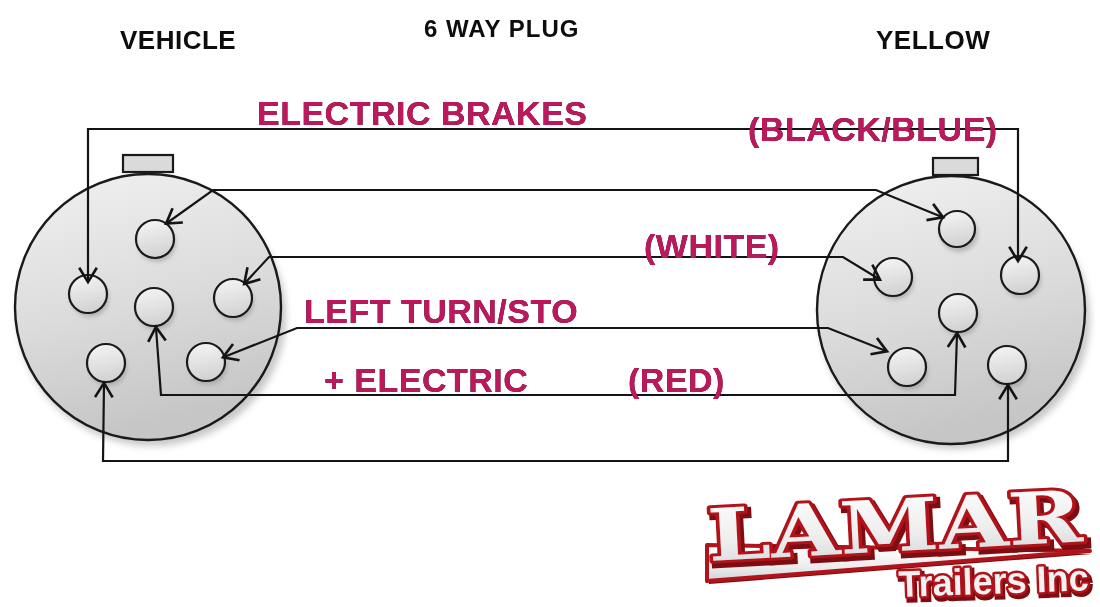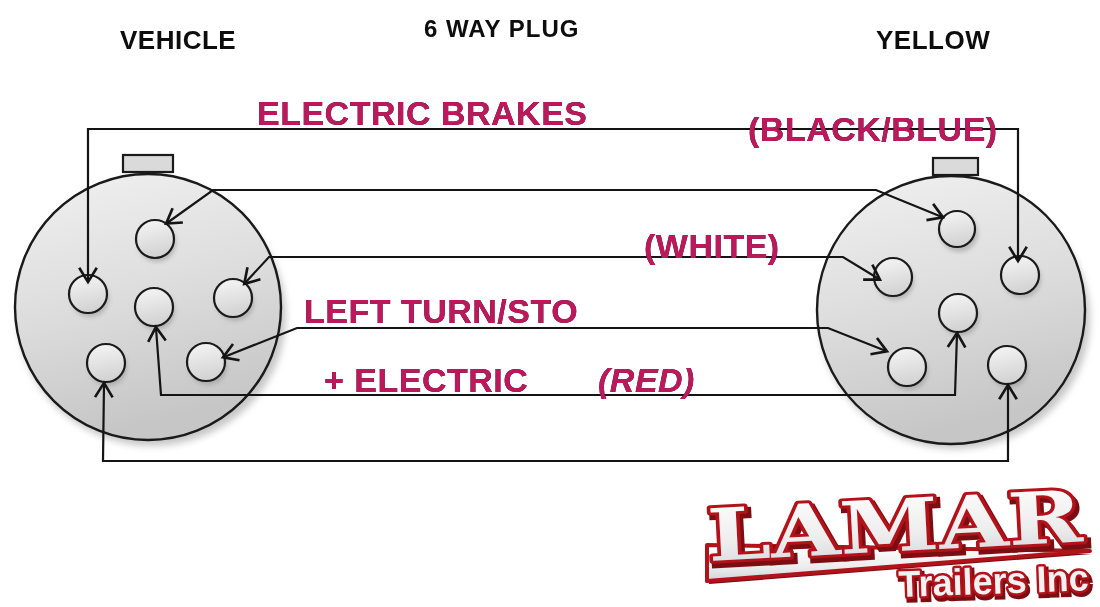--- a/index.html
+++ b/index.html
@@ -134,16 +134,16 @@
 
   <div class="wirelabel" style="left:257px;top:96px;">ELECTRIC BRAKES</div>
   <div class="wirelabel" style="left:748px;top:112px;">(BLACK/BLUE)</div>
 
 
   <div class="wirelabel" style="left:644px;top:229px;">(WHITE)</div>
 
   <div class="wirelabel" style="left:304px;top:284px;margin-top:10px;">LEFT TURN/STO</div>
 
   <div class="wirelabel" style="left:324px;top:363px;">+ ELECTRIC</div>
-  <div class="wirelabel" style="left:598px;top:363px;font-style:italic;">(RED)</div>
+  <div class="wirelabel" style="left:628px;top:363px;">(RED)</div>
 
 
 </div>
 
 </body></html>

